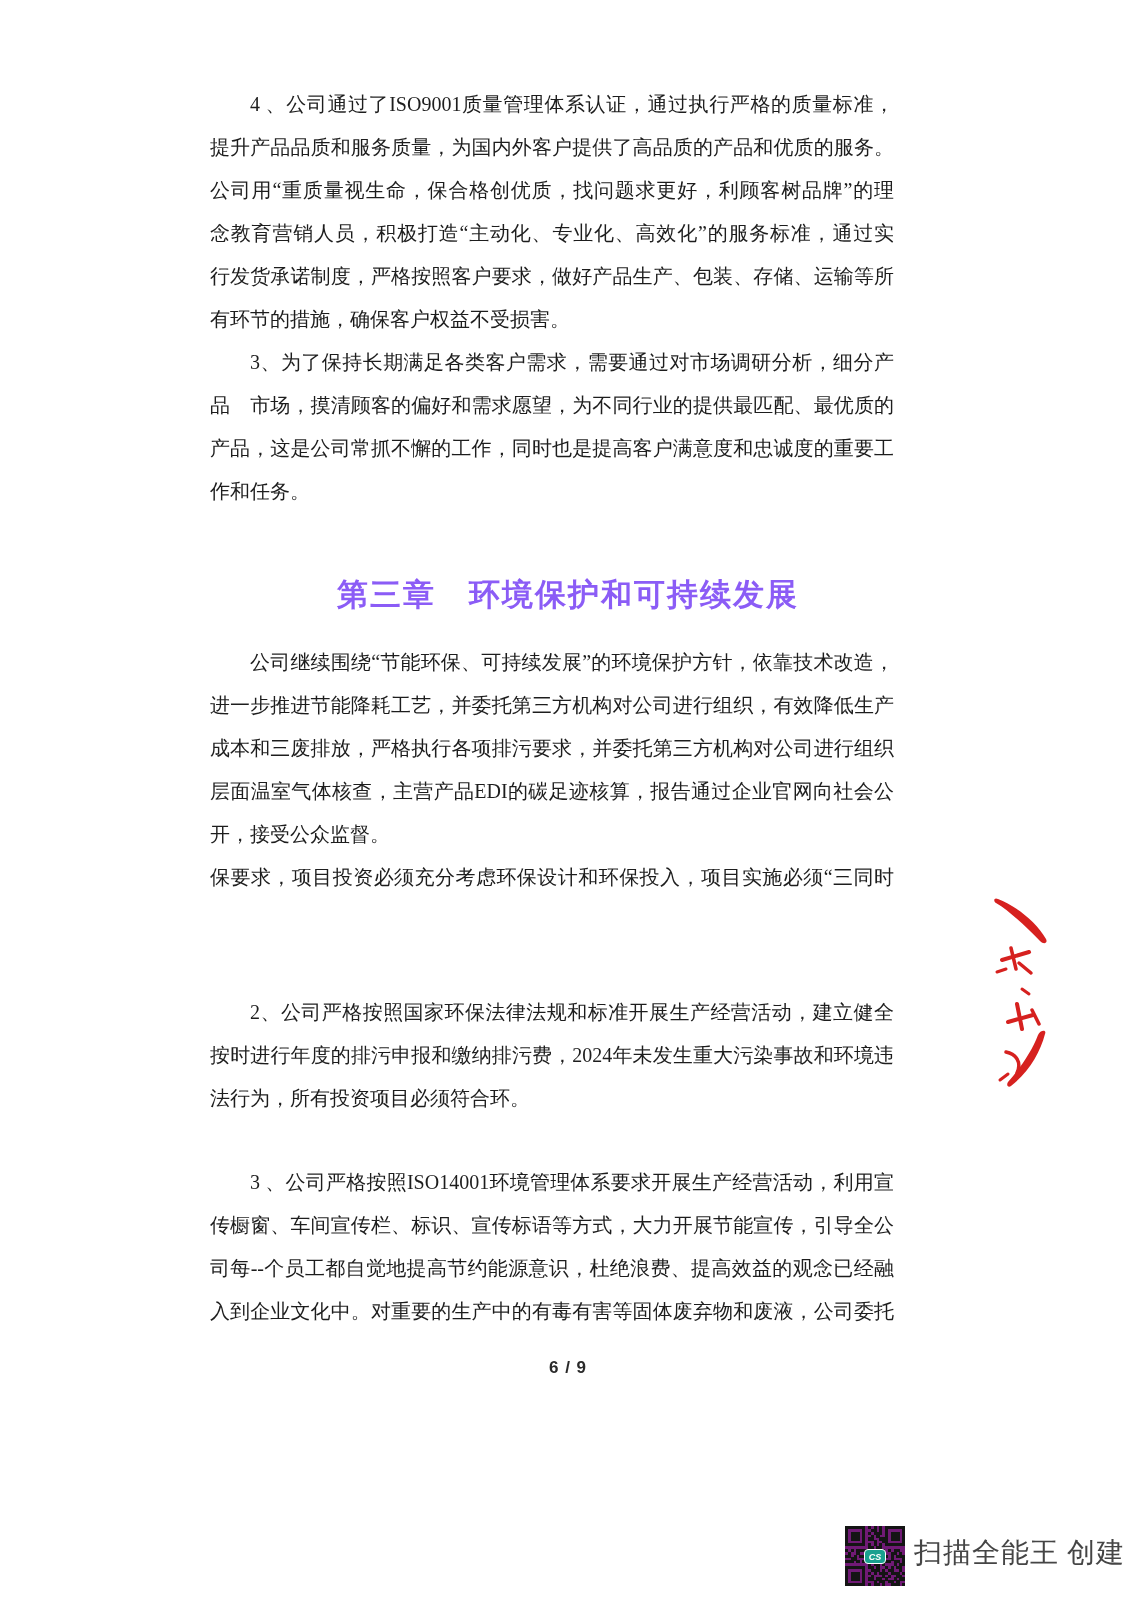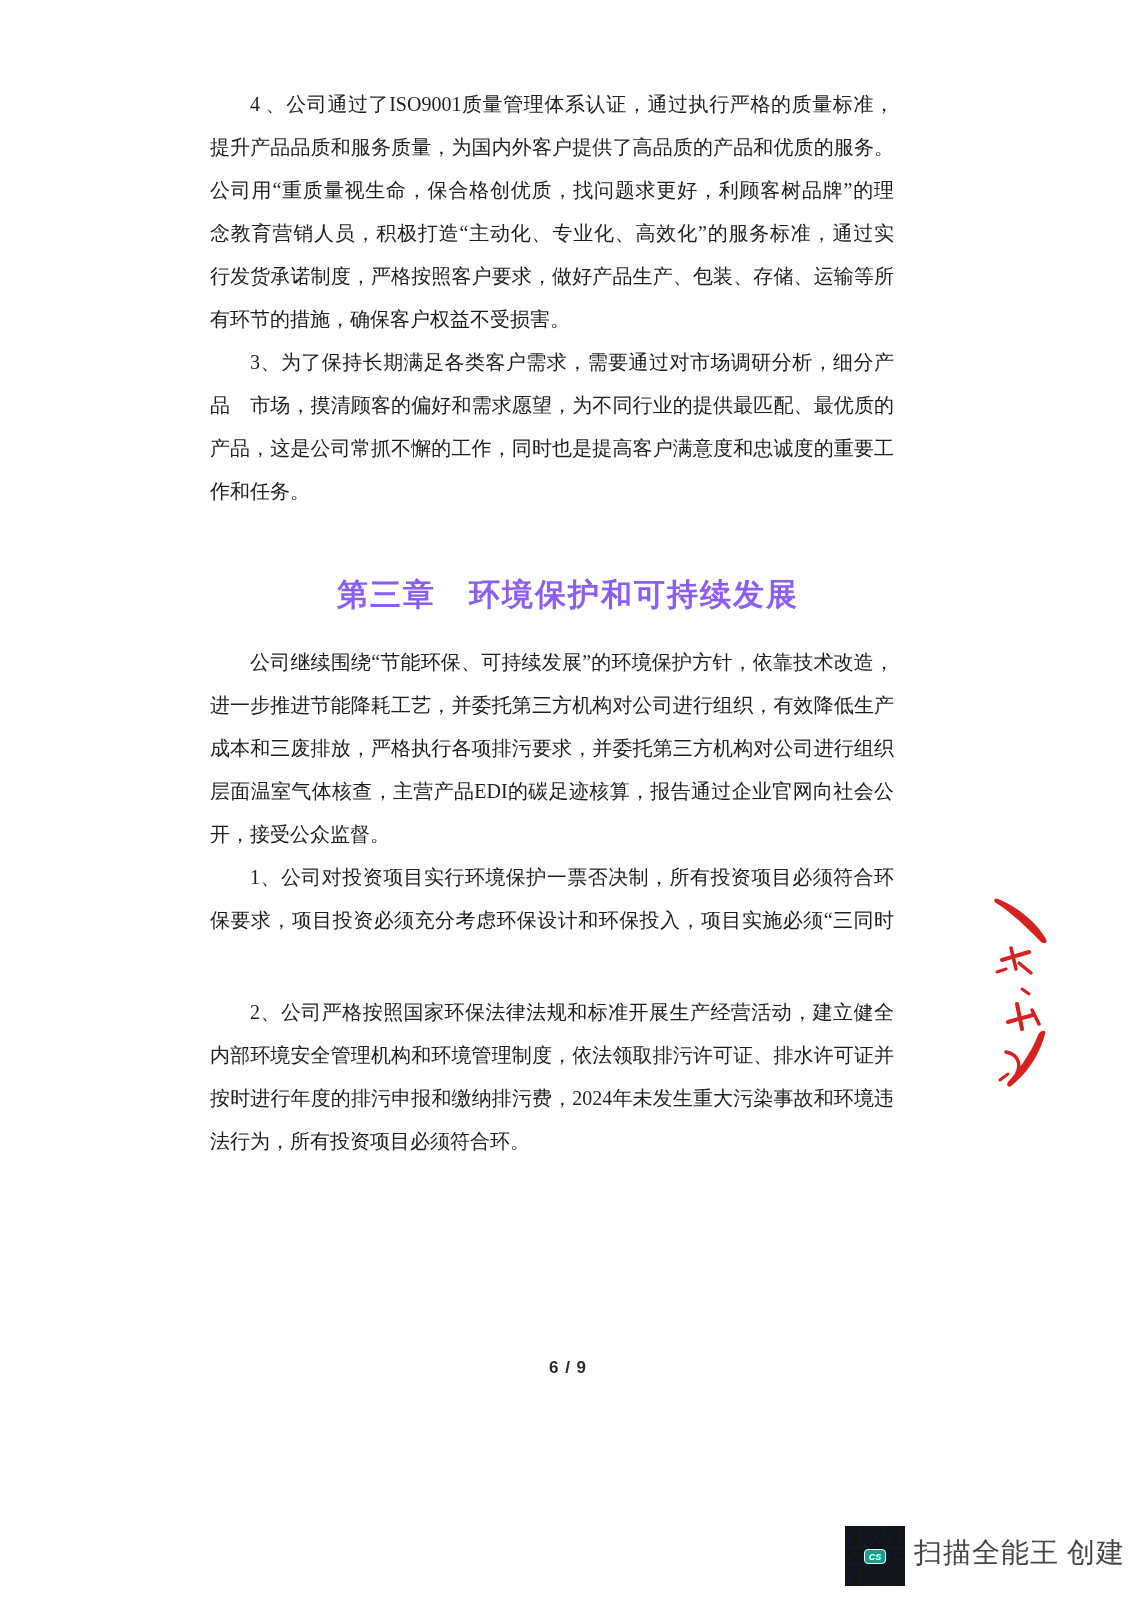--- a/index.html
+++ b/index.html
@@ -30,21 +30,21 @@
     position:absolute; left:226px; width:684px; top:1358px;
     text-align:center; font-size:17px; font-weight:600;
     font-family:"Liberation Sans","DejaVu Sans",sans-serif;
     color:#2a2a2a; letter-spacing:1px;
   }
   .red-mark { position:absolute; left:988px; top:893px; width:72px; height:196px; }
   .red-mark path { stroke:var(--red-ink,#d6211f); fill:none; stroke-linecap:round; stroke-linejoin:round; }
   .red-mark path.fat { fill:var(--red-ink,#d6211f); stroke:none; }
   .qr {
     position:absolute; left:845px; top:1526px; width:60px; height:60px;
-    background:#0f172a;
+    background:#701a75;
   }
   .qrm { position:absolute; background:#141414; }
   .qr-badge {
     position:absolute; left:19px; top:23px; width:22px; height:15px;
     background:var(--qr-teal,#18a08f);
     border:1px solid #fff; border-radius:4px;
     color:#fff; font-family:"Liberation Sans","DejaVu Sans",sans-serif;
     font-size:9px; font-weight:bold; font-style:italic;
     display:flex; align-items:center; justify-content:center;
     box-sizing:border-box;
@@ -81,31 +81,35 @@
 
   <div class="block" style="top:641px">
     <div class="ln first">公司继续围绕“节能环保、可持续发展”的环境保护方针，依靠技术改造，</div>
     <div class="ln">进一步推进节能降耗工艺，并委托第三方机构对公司进行组织，有效降低生产</div>
     <div class="ln">成本和三废排放，严格执行各项排污要求，并委托第三方机构对公司进行组织</div>
     <div class="ln">层面温室气体核查，主营产品EDI的碳足迹核算，报告通过企业官网向社会公</div>
     <div class="ln last">开，接受公众监督。</div>
   </div>
 
   <div class="block" style="top:856px">
-    <div class="ln first">1、公司对投资项目实行环境保护一票否决制，所有投资项目必须符合环</div>
     <div class="ln">保要求，项目投资必须充分考虑环保设计和环保投入，项目实施必须“三同时</div>
   </div>
 
   <div class="block" style="top:991px">
     <div class="ln first">2、公司严格按照国家环保法律法规和标准开展生产经营活动，建立健全</div>
-    <div class="ln">内部环境安全管理机构和环境管理制度，依法领取排污许可证、排水许可证并</div>
     <div class="ln">按时进行年度的排污申报和缴纳排污费，2024年未发生重大污染事故和环境违</div>
     <div class="ln last">法行为，所有投资项目必须符合环。</div>
   </div>
 
+  <div class="block" style="top:1161px">
+    <div class="ln first">3 、公司严格按照ISO14001环境管理体系要求开展生产经营活动，利用宣</div>
+    <div class="ln">传橱窗、车间宣传栏、标识、宣传标语等方式，大力开展节能宣传，引导全公</div>
+    <div class="ln">司每--个员工都自觉地提高节约能源意识，杜绝浪费、提高效益的观念已经融</div>
+    <div class="ln">入到企业文化中。对重要的生产中的有毒有害等固体废弃物和废液，公司委托</div>
+  </div>
 
   <div class="page-number">6 / 9</div>
 
   <svg class="red-mark" viewBox="0 0 72 196" aria-hidden="true">
     <path class="fat" d="M10,6 C26,12 48,28 58,46 C60,50 56,52 52,48 C40,36 22,18 8,10 C5,8 6,4 10,6 Z"></path>
     <path d="M14,67 L41,59" stroke-width="4"></path>
     <path d="M23,55 l5,21" stroke-width="3.5"></path>
     <path d="M31,70 l12,10" stroke-width="3.5"></path>
     <path d="M9,79 l9,-3" stroke-width="3"></path>
     <path d="M34,96 l7,5" stroke-width="3"></path>

